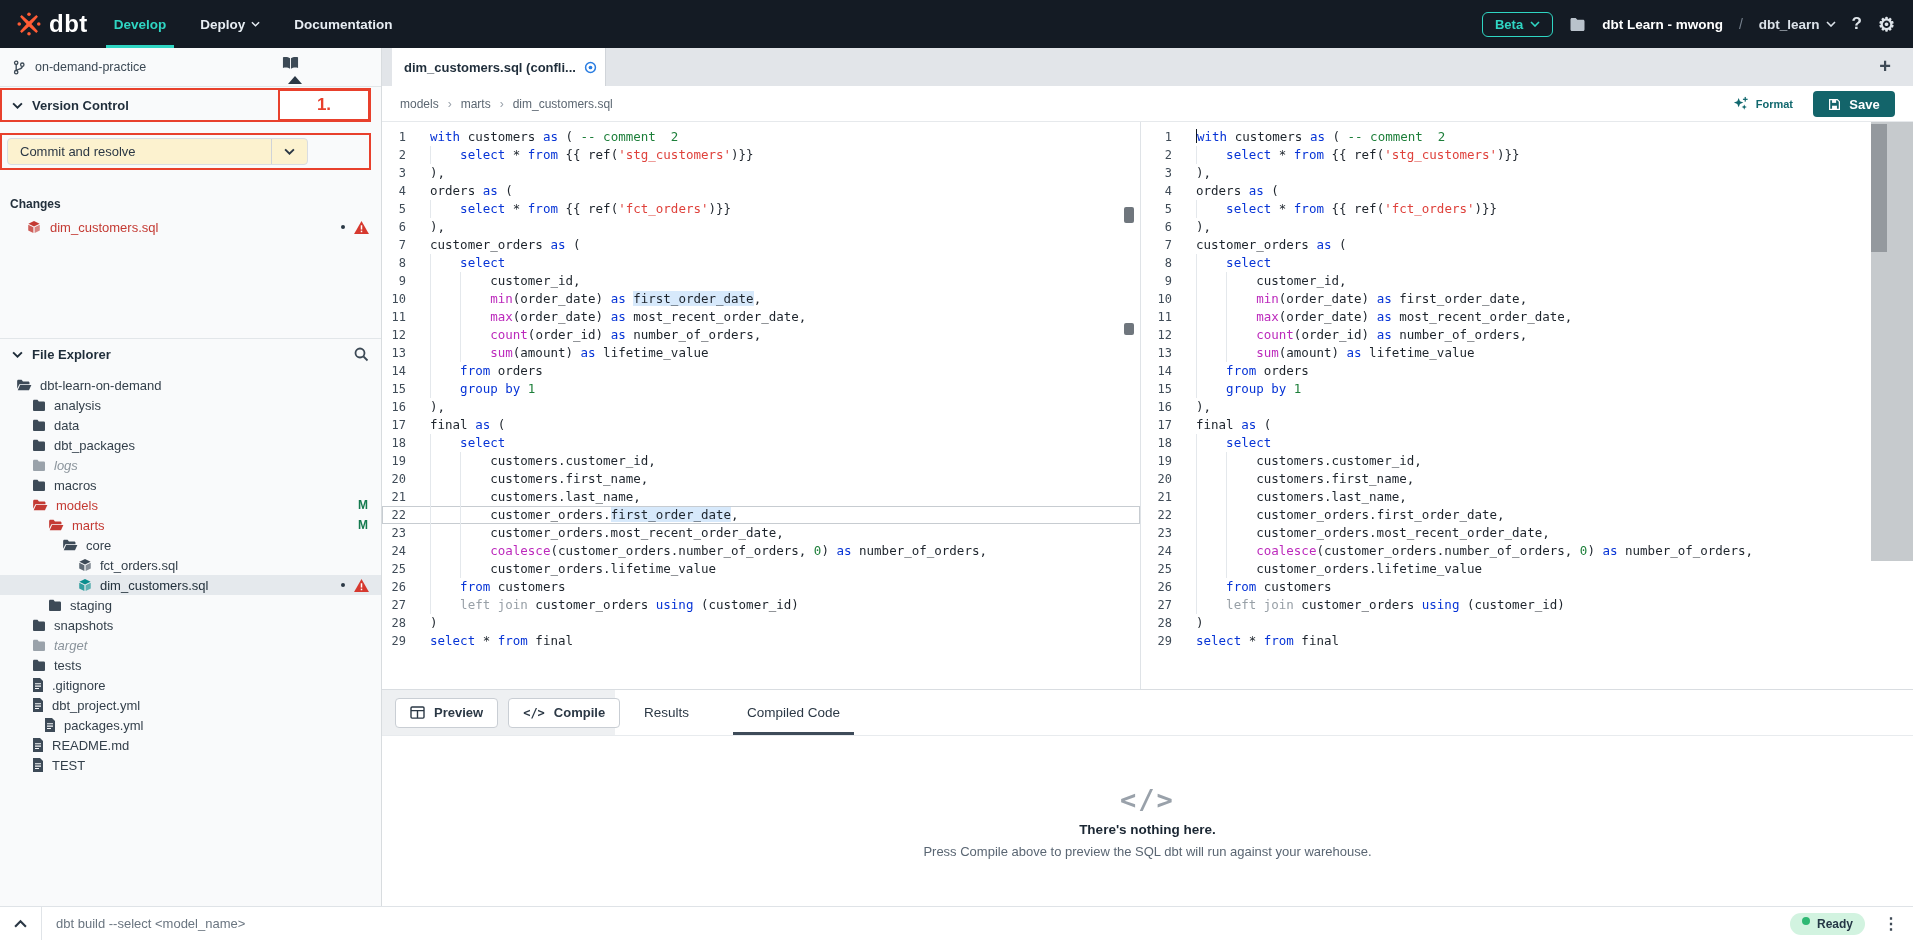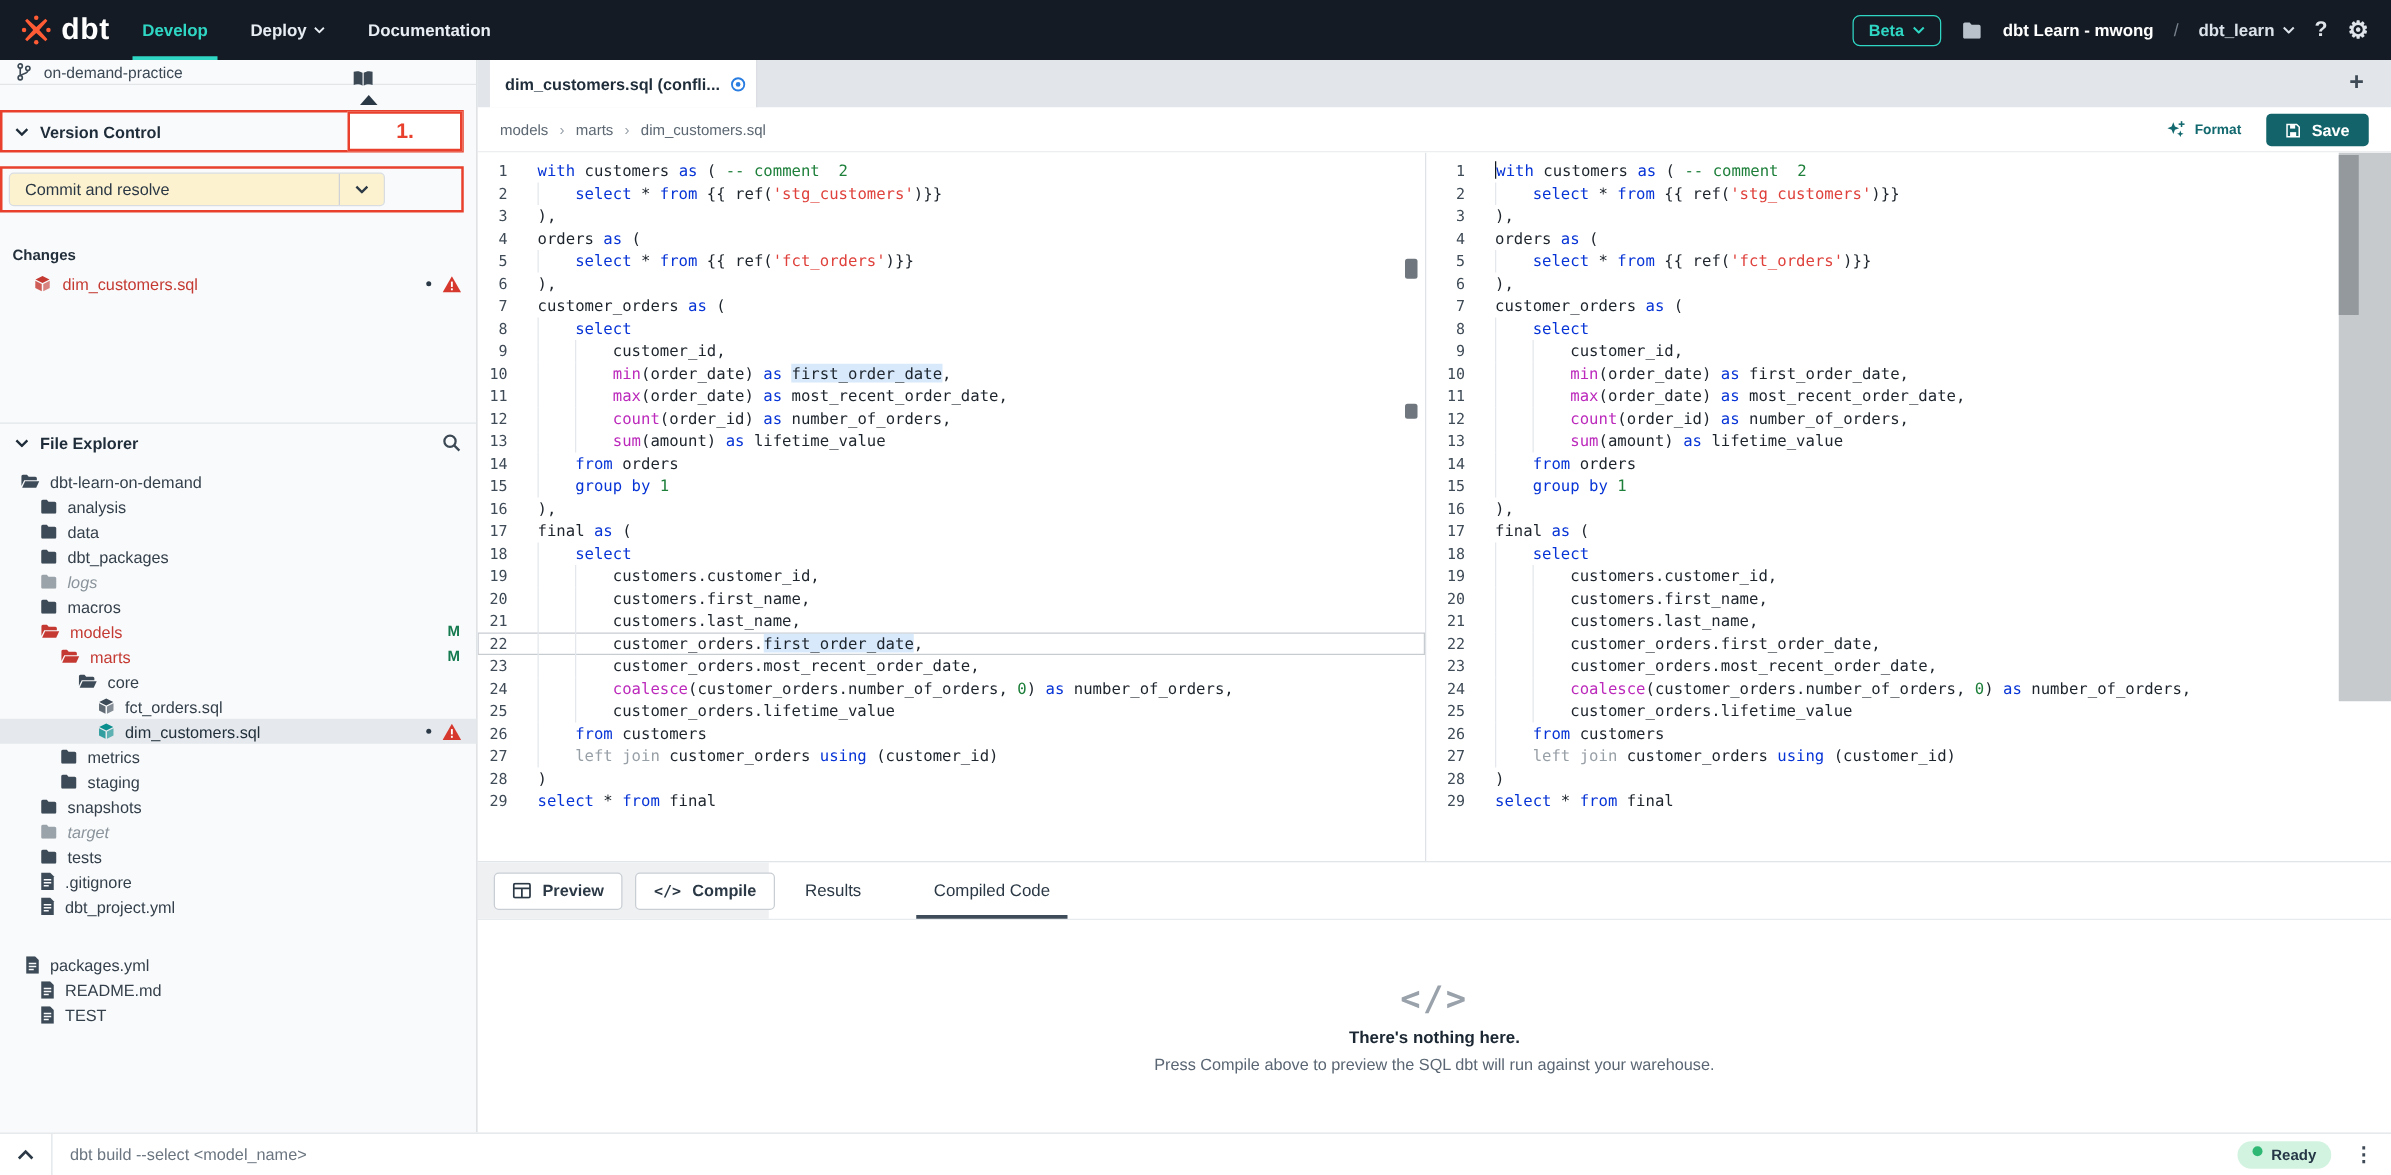--- a/index.html
+++ b/index.html
@@ -17,21 +17,21 @@
   .nav-right { margin-left:auto; display:flex; align-items:center; gap:16px; padding-right:18px; }
   .beta-pill { border:1.5px solid #2fd6c3; color:#2fd6c3; border-radius:6px; padding:4px 12px; font-size:13px; font-weight:700; display:flex; align-items:center; gap:7px; }
   .acct { color:#fff; font-size:13.5px; font-weight:700; display:flex; align-items:center; gap:8px; }
   .acct-sep { color:#77828e; font-weight:400; font-size:14px; }
   .proj { color:#dbe2e9; font-weight:600; display:flex; align-items:center; gap:6px; }
   .nav-glyph { color:#dfe5ea; font-size:17px; font-weight:700; }
   .chev { display:inline-flex; }
 
   
   #sidebar { position:absolute; top:48px; left:0; width:382px; bottom:34px; background:#f9fafb; border-right:1px solid #d8dcdf; z-index:10; }
-  #branch-row { position:absolute; top:0; left:0; right:0; height:20px; display:flex; align-items:center; gap:9px; padding:0 12px; border-bottom:1px solid #e2e6e9; }
+  #branch-row { position:absolute; top:0; left:0; right:0; height:39px; display:flex; align-items:center; gap:9px; padding:0 12px; border-bottom:1px solid #e2e6e9; }
   #branch-label { font-size:12.5px; color:#3c4955; }
   #book-btn { position:absolute; left:282px; top:8px; }
   #tip-caret { position:absolute; left:288px; top:28px; width:0; height:0; border-left:7px solid transparent; border-right:7px solid transparent; border-bottom:8px solid #2b3845; }
 
   .anno-box { border:2px solid #e8402c; position:absolute; left:0; width:371px; z-index:5; pointer-events:none; }
   #anno-vc { top:40px; height:34px; }
   #anno-commit { top:85px; height:37px; }
   #anno-one { position:absolute; left:278px; top:41px; width:92px; height:32px; background:#fff; border:2px solid #e8402c; z-index:6; display:flex; align-items:center; justify-content:center; color:#e8402c; font-size:17px; font-weight:700; }
 
   #vc-header { position:absolute; top:42px; left:0; width:367px; height:30px; display:flex; align-items:center; gap:9px; padding:0 12px; }
@@ -366,28 +366,20 @@
               </svg>
             </span>
           </span>
         </div>
         <div class="tree-row" style="padding-left: 48px;">
           <span class="tree-icon">
             <svg width="14" height="12" viewBox="0 0 16 14">
               <path fill="#3d4a57" d="M1 2.5C1 1.7 1.6 1 2.4 1h3.8l1.6 1.8h5.8c.8 0 1.4.7 1.4 1.5v8.2c0 .8-.6 1.5-1.4 1.5H2.4c-.8 0-1.4-.7-1.4-1.5z"></path>
             </svg>
           </span>
-          <span>metrics</span>
-        </div>
-        <div class="tree-row" style="padding-left: 48px;">
-          <span class="tree-icon">
-            <svg width="14" height="12" viewBox="0 0 16 14">
-              <path fill="#3d4a57" d="M1 2.5C1 1.7 1.6 1 2.4 1h3.8l1.6 1.8h5.8c.8 0 1.4.7 1.4 1.5v8.2c0 .8-.6 1.5-1.4 1.5H2.4c-.8 0-1.4-.7-1.4-1.5z"></path>
-            </svg>
-          </span>
           <span>staging</span>
         </div>
         <div class="tree-row" style="padding-left: 32px;">
           <span class="tree-icon">
             <svg width="14" height="12" viewBox="0 0 16 14">
               <path fill="#3d4a57" d="M1 2.5C1 1.7 1.6 1 2.4 1h3.8l1.6 1.8h5.8c.8 0 1.4.7 1.4 1.5v8.2c0 .8-.6 1.5-1.4 1.5H2.4c-.8 0-1.4-.7-1.4-1.5z"></path>
             </svg>
           </span>
           <span>snapshots</span>
         </div>
@@ -418,21 +410,21 @@
         </div>
         <div class="tree-row" style="padding-left: 32px;">
           <span class="tree-icon">
             <svg width="12" height="14" viewBox="0 0 12 14">
               <path fill="#3d4a57" d="M1 0h7l3 3v11H1z"></path>
               <path fill="#f9fafb" d="M3 5.2h6v1.1H3zM3 7.6h6v1.1H3zM3 10h4v1.1H3z"></path>
             </svg>
           </span>
           <span>dbt_project.yml</span>
         </div>
-        <div class="tree-row" style="padding-left: 20px; margin-top: 27px;">
+        <div class="tree-row" style="padding-left: 44px;">
           <span class="tree-icon">
             <svg width="12" height="14" viewBox="0 0 12 14">
               <path fill="#3d4a57" d="M1 0h7l3 3v11H1z"></path>
               <path fill="#f9fafb" d="M3 5.2h6v1.1H3zM3 7.6h6v1.1H3zM3 10h4v1.1H3z"></path>
             </svg>
           </span>
           <span>packages.yml</span>
         </div>
         <div class="tree-row" style="padding-left: 32px;">
           <span class="tree-icon">

